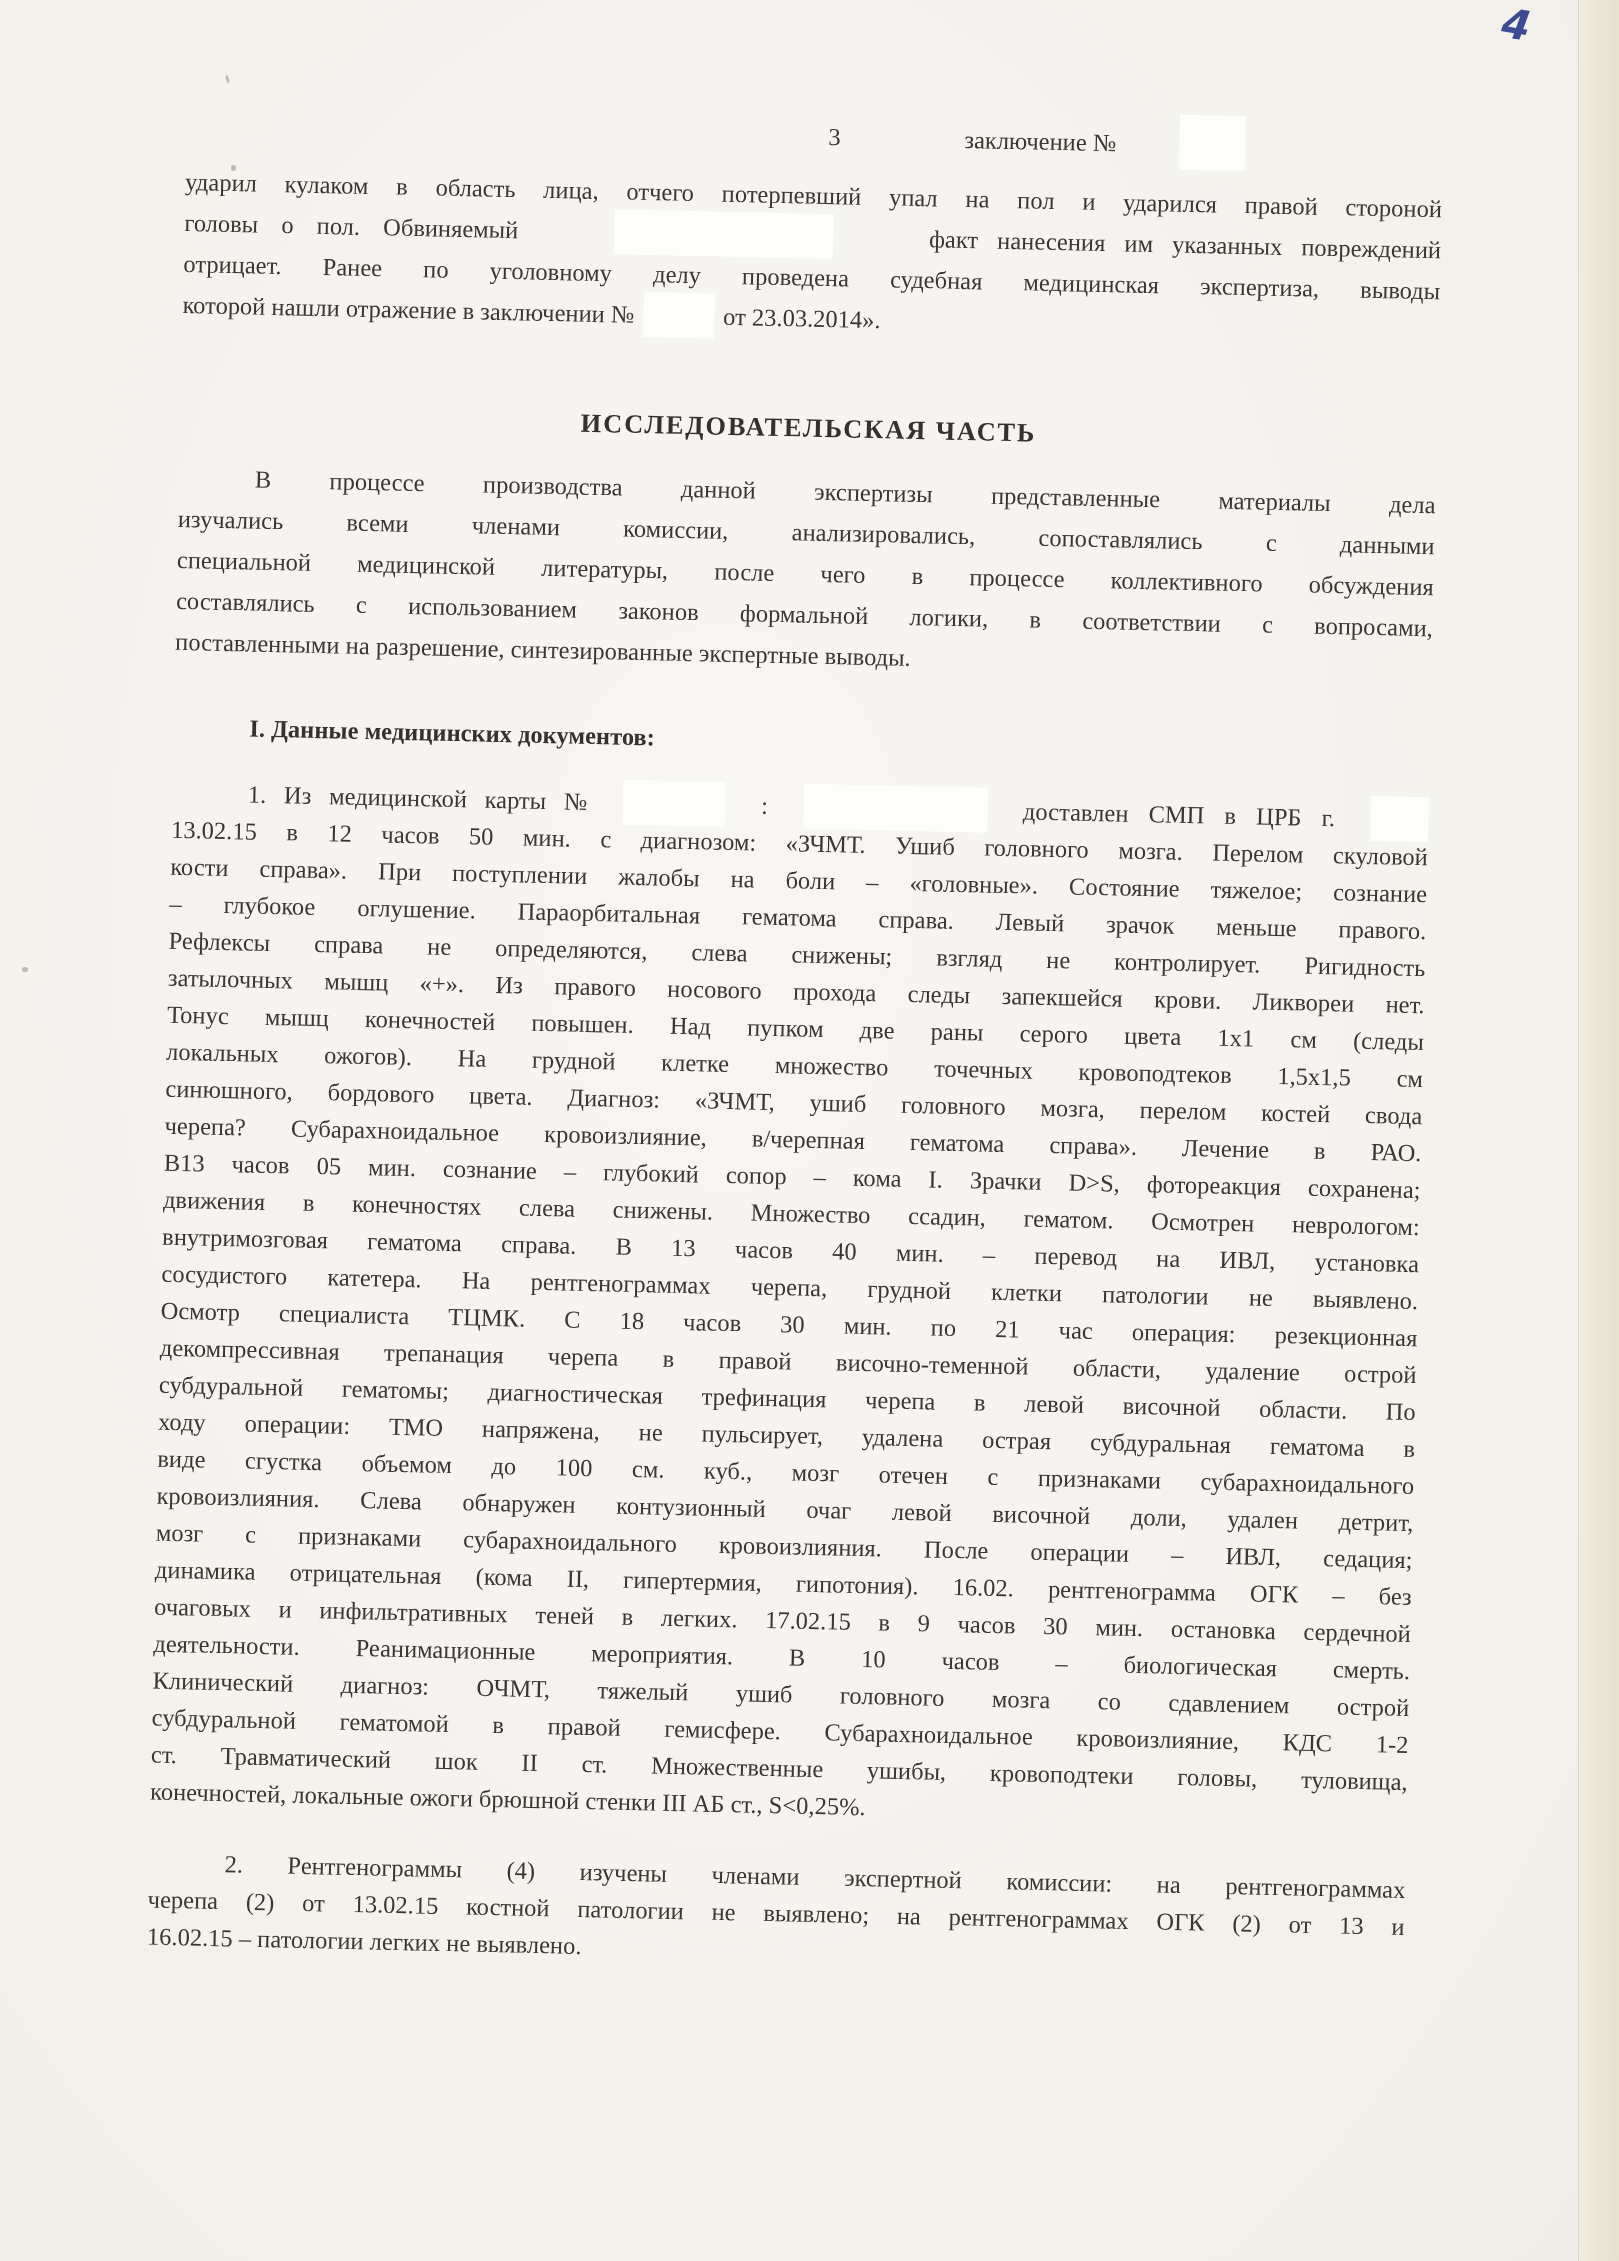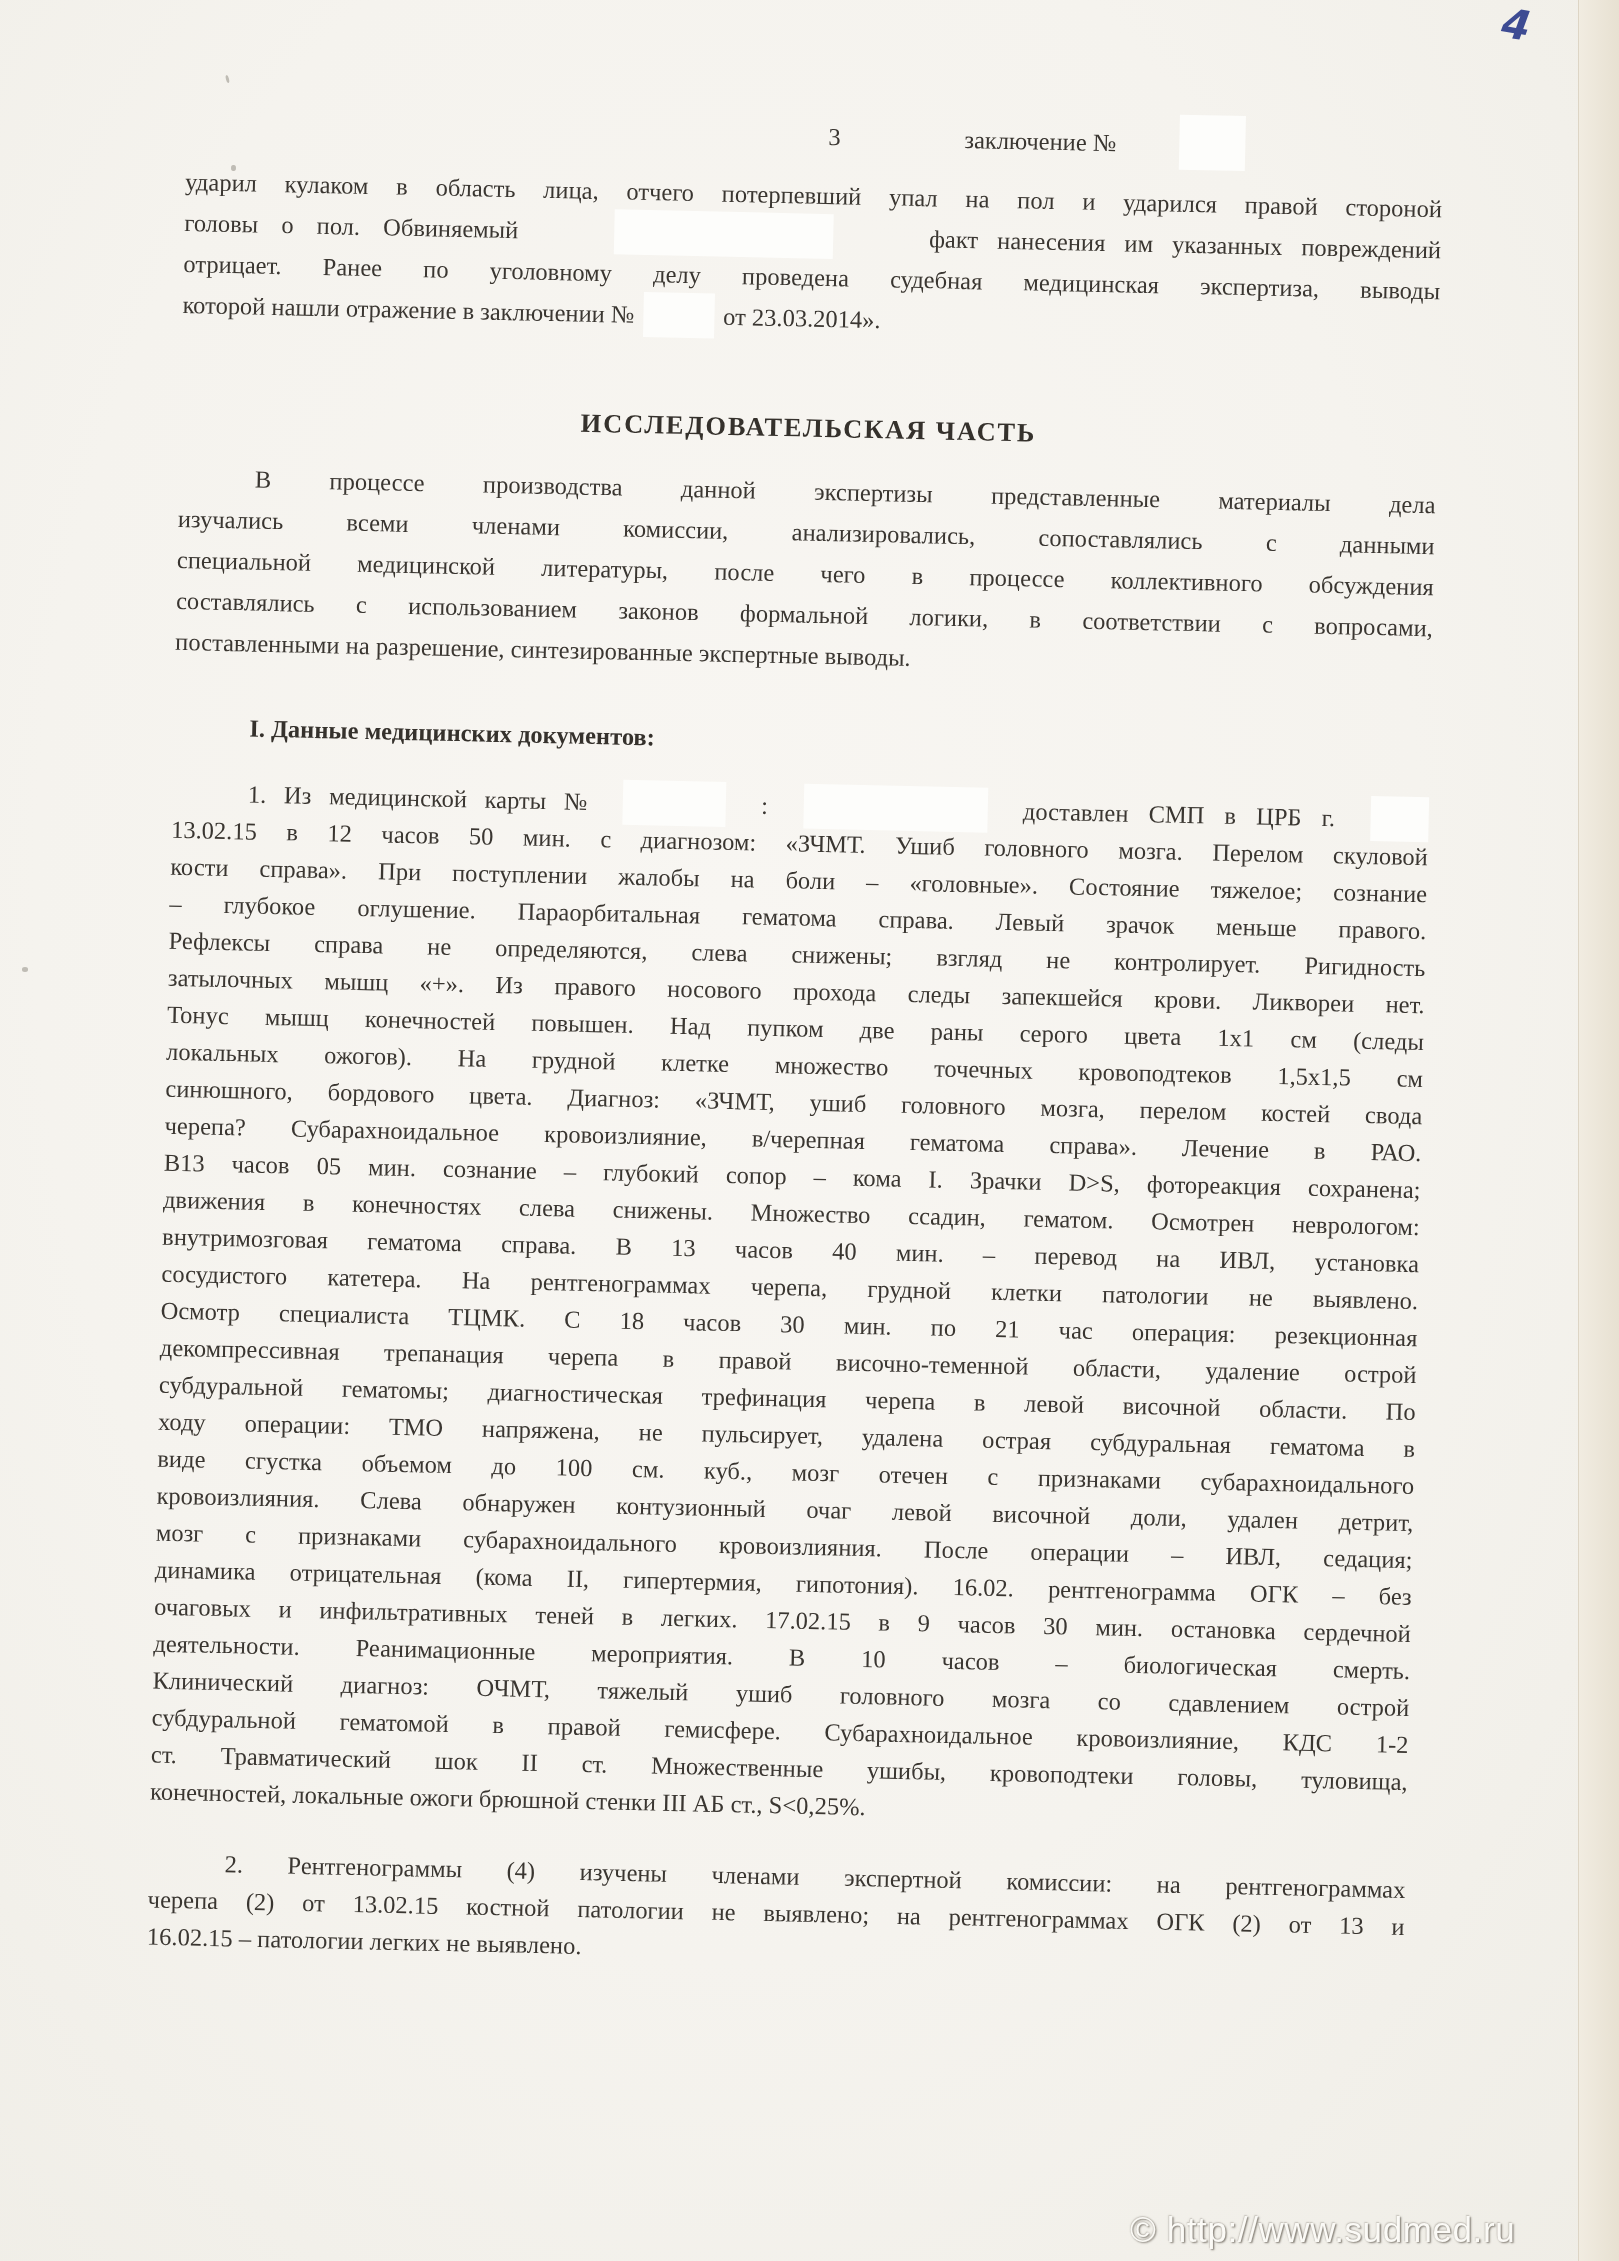--- a/index.html
+++ b/index.html
@@ -119,20 +119,19 @@
     </div>
 
     <div class="para item2">
         <div class="line just">2. Рентгенограммы (4) изучены членами экспертной комиссии: на рентгенограммах</div>
         <div class="line just">черепа (2) от 13.02.15 костной патологии не выявлено; на рентгенограммах ОГК (2) от 13 и</div>
         <div class="line just">16.02.15 – патологии легких не выявлено.</div>
       </div>
 
   </div>
 
-  <div class="watermark">© http://www.sudmed.ru</div>
 
   <div class="speck s1"></div>
   <div class="speck s2"></div>
   <div class="speck s3"></div>
 
 </div>
 
 
 </body></html>

